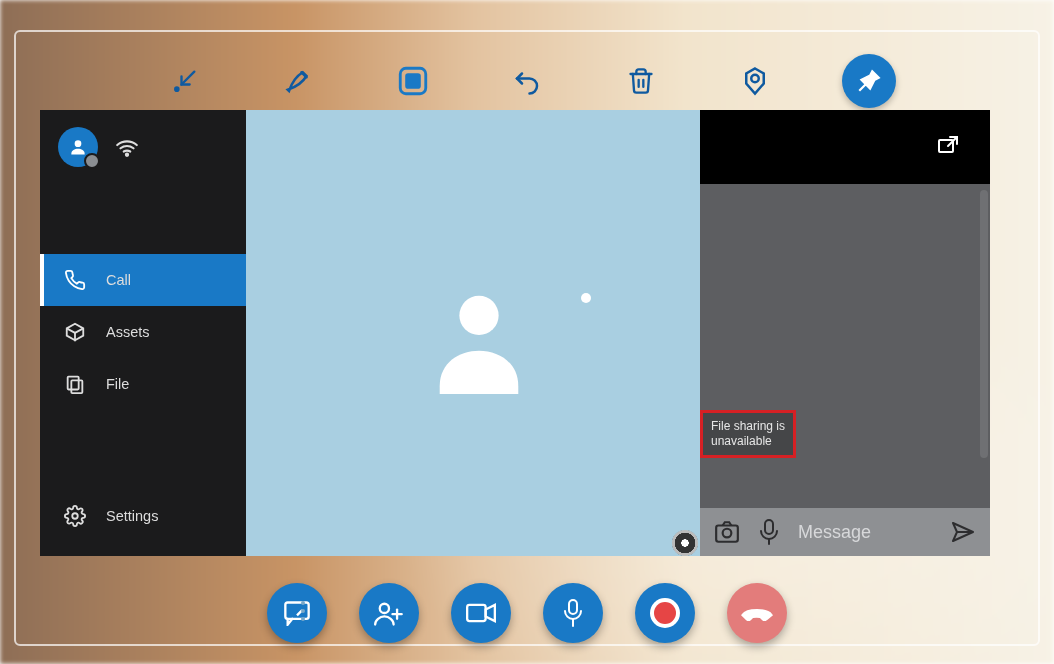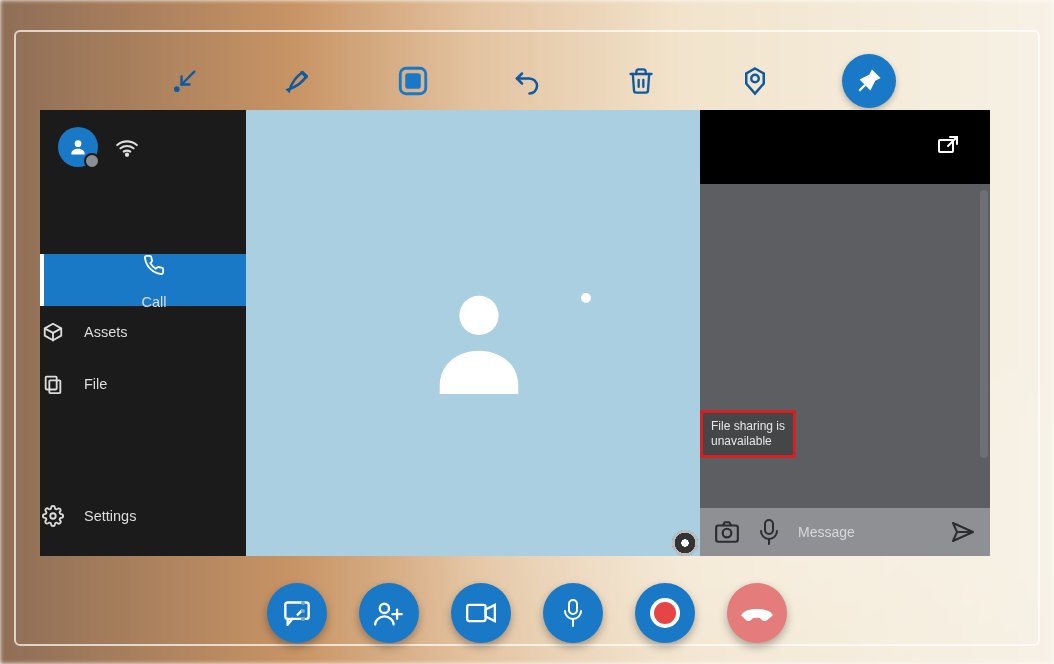--- a/index.html
+++ b/index.html
@@ -19,35 +19,35 @@
   .tool-btn { width:54px; height:54px; border-radius:50%; display:flex; align-items:center; justify-content:center; cursor:pointer; color:#0f5aa0; }
   .tool-btn.selected svg rect.inner { fill:#1979c6; }
   .tool-btn.pin { background:#1979c6; box-shadow:0 3px 6px rgba(0,0,0,0.25); color:#fff; }
   
   .app { position:absolute; left:40px; top:110px; width:950px; height:446px; display:flex; }
   .sidebar { width:206px; background:#1b1b1c; color:#ddd; display:flex; flex-direction:column; }
   .sidebar-top { height:74px; display:flex; align-items:center; gap:16px; padding-left:18px; }
   .avatar-small { position:relative; width:40px; height:40px; border-radius:50%; background:#1979c6; display:flex; align-items:center; justify-content:center; }
   .avatar-small::after { content:""; position:absolute; right:-2px; bottom:-2px; width:12px; height:12px; border-radius:50%; background:#8b8e92; border:2px solid #1b1b1c; }
   .sidebar-spacer { height:70px; }
-  .nav-item { height:52px; display:flex; align-items:center; gap:18px; color:#ddd; cursor:pointer; font-size:14.5px; }
+  .nav-item { height:52px; display:flex; align-items:center; gap:18px; padding-left:22px; color:#ddd; cursor:pointer; font-size:14.5px; }
   .nav-item .icon { width:26px; display:flex; justify-content:center; }
-  .nav-item.active { background:#1979c6; border-left:4px solid #fff; padding-left:18px;flex-direction:column; }
+  .nav-item.active { background:#1979c6; border-left:4px solid #fff; padding-left:18px; }
 
   .center { width:454px; background:#a9cfe1; position:relative; }
   .center .cursor { position:absolute; width:10px; height:10px; border-radius:50%; background:#fff; top:183px; left:335px; }
   .center .person-big { position:absolute; top:174px; left:185px; color:#fff; }
 
   .right { flex:1; background:#f9a8d4; display:flex; flex-direction:column; }
   .right-header { height:74px; background:#000; display:flex; align-items:center; justify-content:flex-end; padding-right:30px; }
   .chat-body { flex:1; background:#5d5e61; position:relative; }
   .chat-body .scrollbar { position:absolute; top:6px; right:2px; width:8px; bottom:50px; background:#6f7073; border-radius:4px; }
   .tooltip { position:absolute; bottom:50px; left:0; padding:6px 8px; background:rgba(0,0,0,0.25); color:#e6e6e6; font-size:12px; line-height:1.25; border:3px solid #d62024; white-space:pre-line; }
   .chat-input { height:48px; background:#8e9093; display:flex; align-items:center; gap:18px; padding:0 14px; }
-  .chat-input .msg { flex:1; font-size:14px; color:#d7d8da; }
+  .chat-input .msg { flex:1; font-size:18px; color:#d7d8da; }
   .chat-icon { color:#2d2d2f; display:flex; align-items:center; }
 
   
   .lens { position:absolute; left:672px; top:530px; width:26px; height:26px; border-radius:50%;
     background: radial-gradient(circle at 50% 50%, #fff 0 20%, #333 21% 55%, #bbb 56% 70%, #777 71% 100%); }
 
   
   .action-bar { position:absolute; left:0; right:0; bottom:16px; height:70px; display:flex; align-items:center; justify-content:center; gap:32px; }
   .menu-dots { position:absolute; left:300px; }
   .circle-btn { width:60px; height:60px; border-radius:50%; display:flex; align-items:center; justify-content:center; color:#fff; box-shadow:0 4px 8px rgba(0,0,0,0.3); cursor:pointer; }

